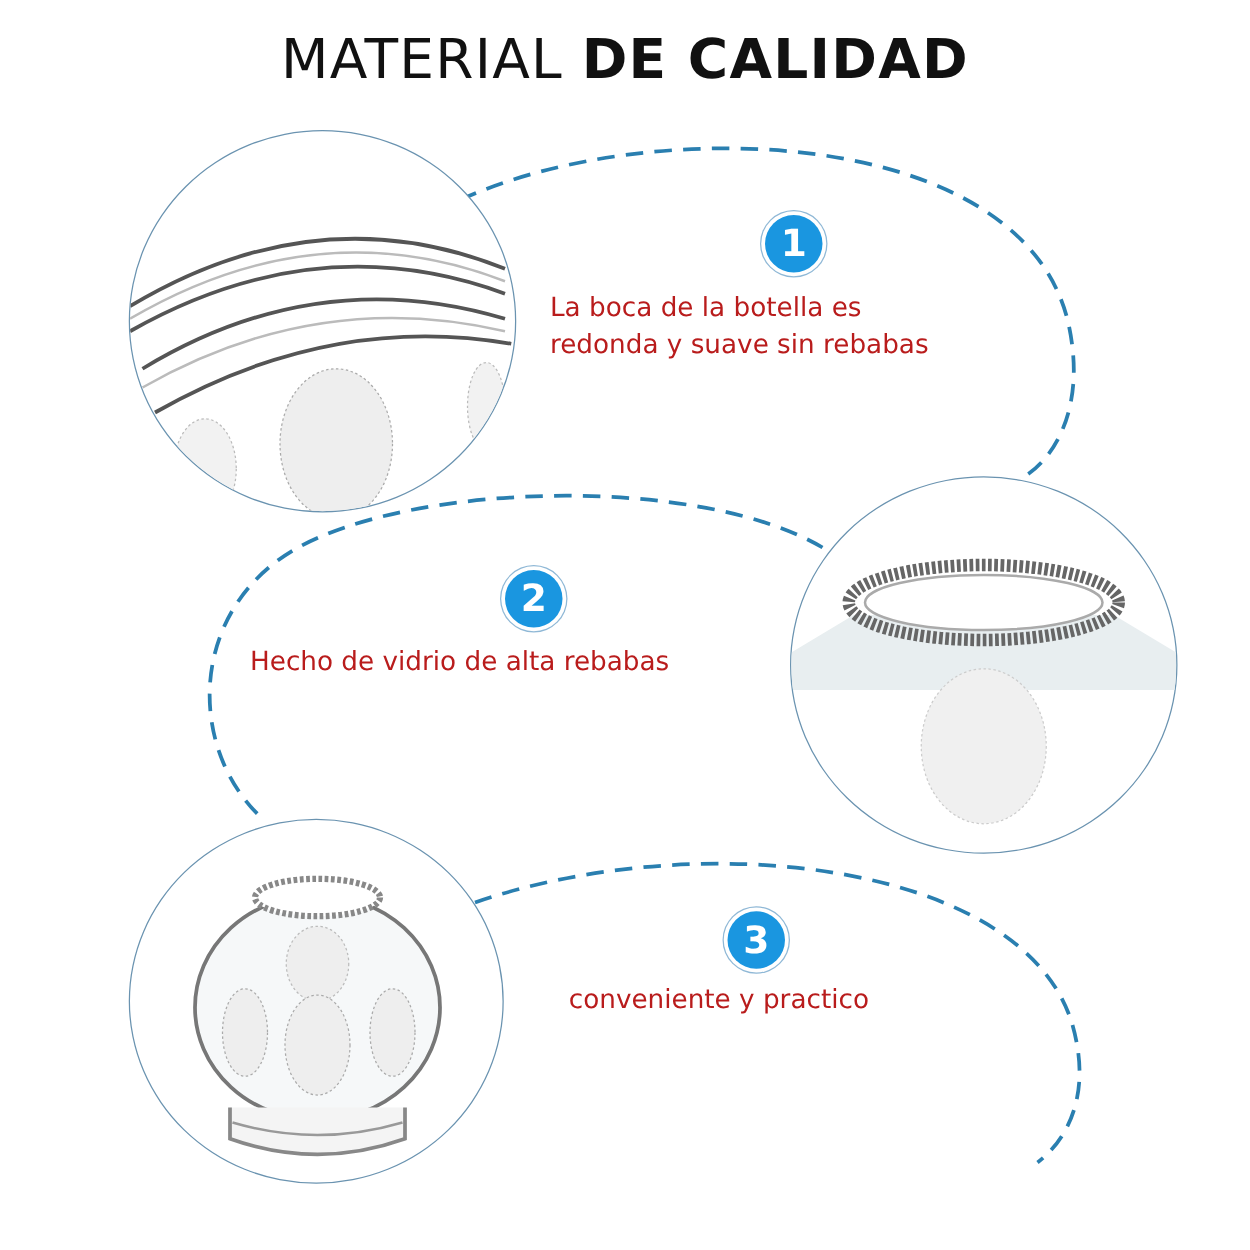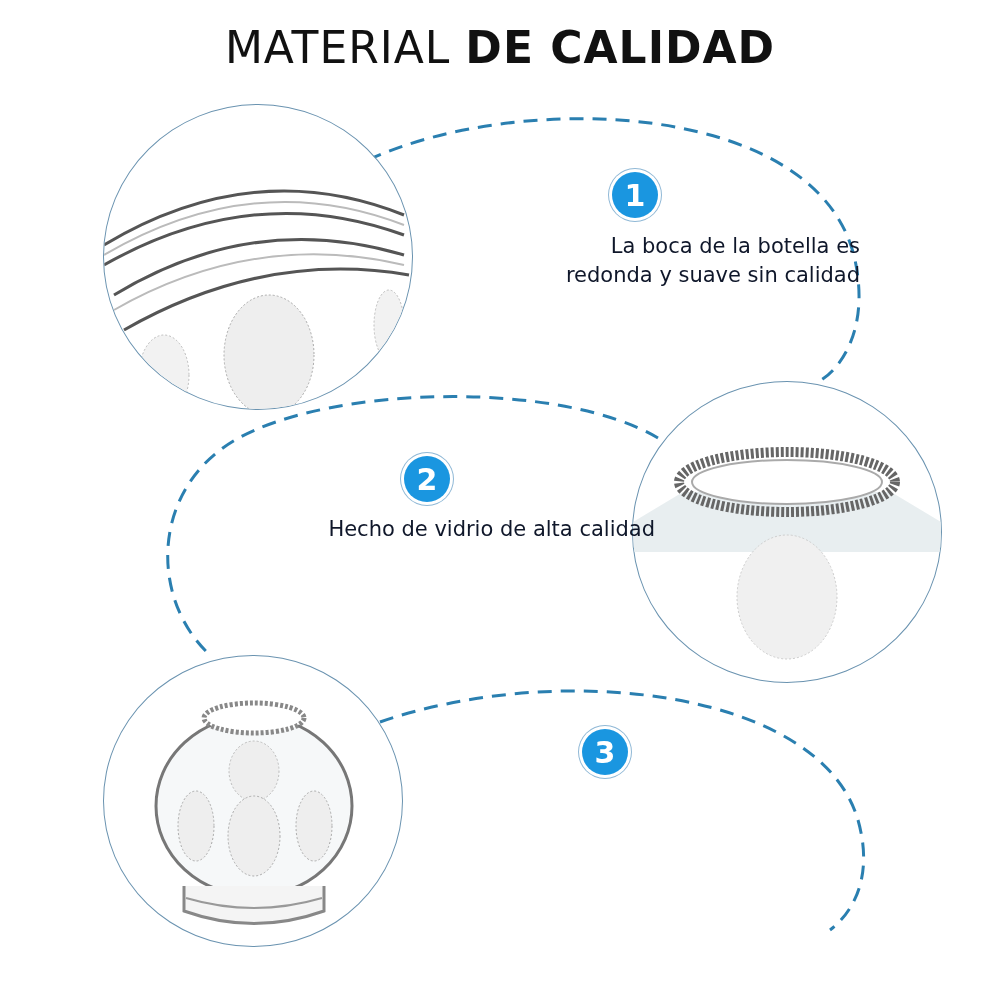--- a/index.html
+++ b/index.html
@@ -2,21 +2,21 @@
 <html><head>
 <meta charset="utf-8">
 <style>
   html, body { margin:0; padding:0; background:#ffffff; }
   body { width:1000px; height:1000px; position:relative; overflow:hidden; font-family:"DejaVu Sans", sans-serif; }
   .title { position:absolute; top:22px; left:0; width:1000px; text-align:center; font-size:44px; letter-spacing:1px; color:#111; font-family:"DejaVu Sans", sans-serif; }
   .title .light { font-weight:normal; }
   .title .bold { font-weight:bold; }
   svg.paths { position:absolute; left:0; top:0; }
   .badge { position:absolute; width:46px; height:46px; border-radius:50%; background:#1a96e0; color:#fff; font-weight:bold; font-size:30px; display:flex; align-items:center; justify-content:center; box-shadow:0 0 0 3px #fff, 0 0 0 4px #8fb8d6; }
-  .desc { position:absolute; color:#0f172a; font-size:21px; line-height:29px; text-align:right; }
+  .desc { position:absolute; color:#b91c1c; font-size:21px; line-height:29px; text-align:left; }
   .circle { position:absolute; border-radius:50%; border:1.5px solid #6a93b0; background:#fff; overflow:hidden; }
 </style>
 </head>
 <body>
 
 <div class="title">
   <span class="light">MATERIAL </span><span class="bold">DE CALIDAD</span>
 </div>
 
 <svg class="paths" width="1000" height="1000">
@@ -65,27 +65,28 @@
     <path d="M80 230 L80 255 Q150 280 220 255 L220 230" fill="#f4f4f4" stroke="#888" stroke-width="3"></path>
     <path d="M82 242 Q150 262 218 242" fill="none" stroke="#999" stroke-width="2"></path>
   </svg>
 </div>
 
 <div class="badge" style="left:612px; top:172px;">
   <span>1</span>
 </div>
 <div class="desc" style="left:440px; top:232px; width:420px;">
   <div>La boca de la botella es</div>
-  <div>redonda y suave sin calidad</div>
+  <div>redonda y suave sin rebabas</div>
 </div>
 
 <div class="badge" style="left:404px; top:456px;">
   <span>2</span>
 </div>
 <div class="desc" style="left:200px; top:515px; width:455px;">
-  <div>Hecho de vidrio de alta calidad</div>
+  <div>Hecho de vidrio de alta rebabas</div>
 </div>
 
 <div class="badge" style="left:582px; top:729px;">
   <span>3</span>
 </div>
 <div class="desc" style="left:455px; top:785px; width:320px;">
+  <div>conveniente y practico</div>
 </div>
 
 </body></html>

